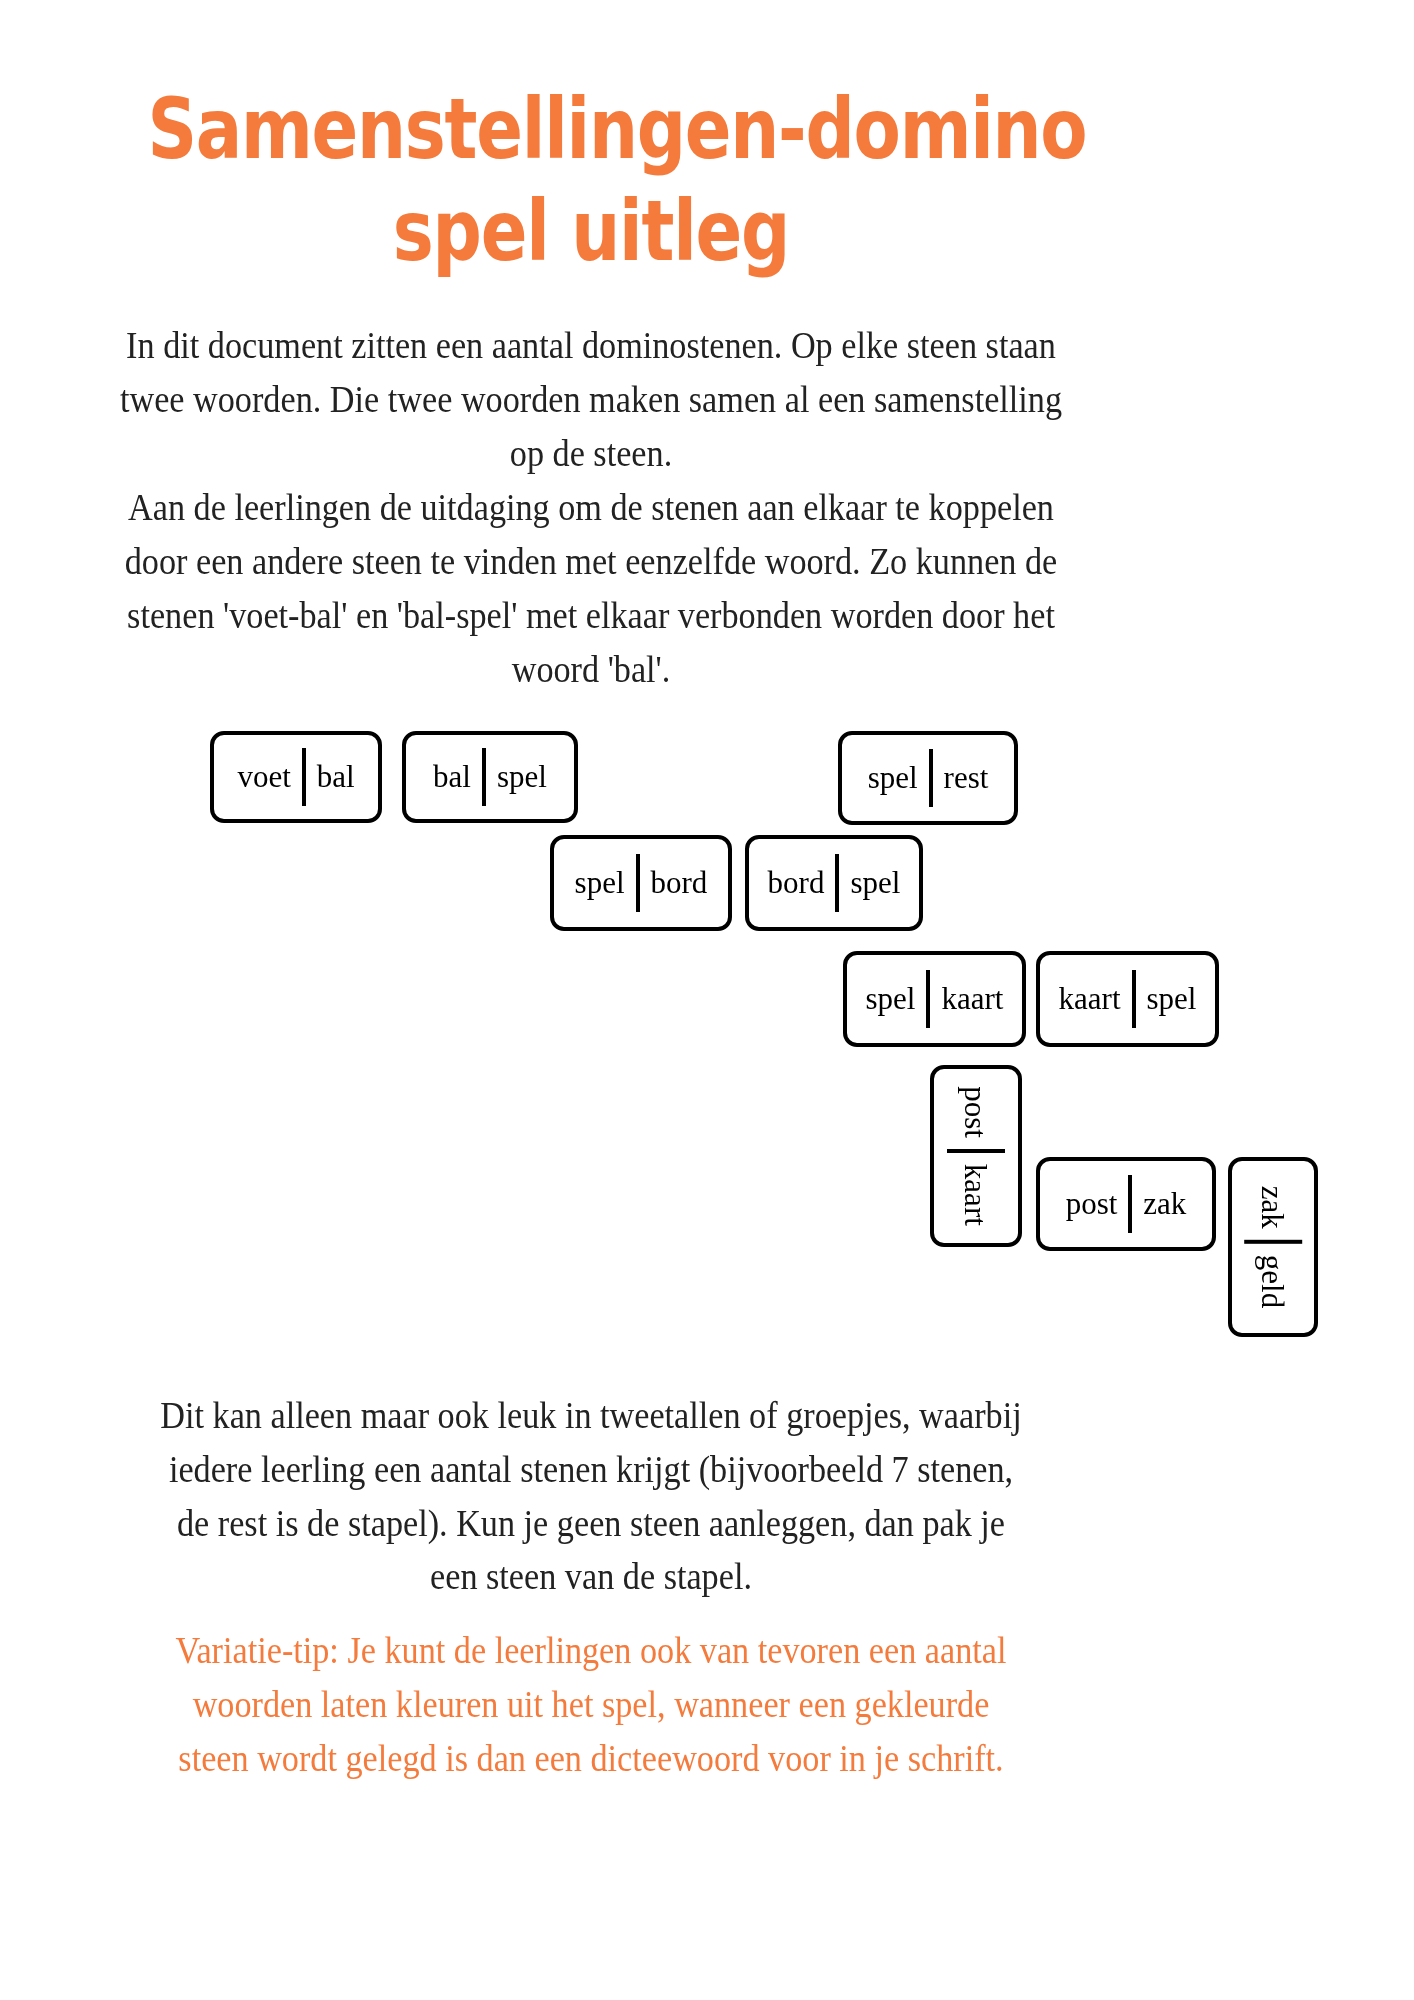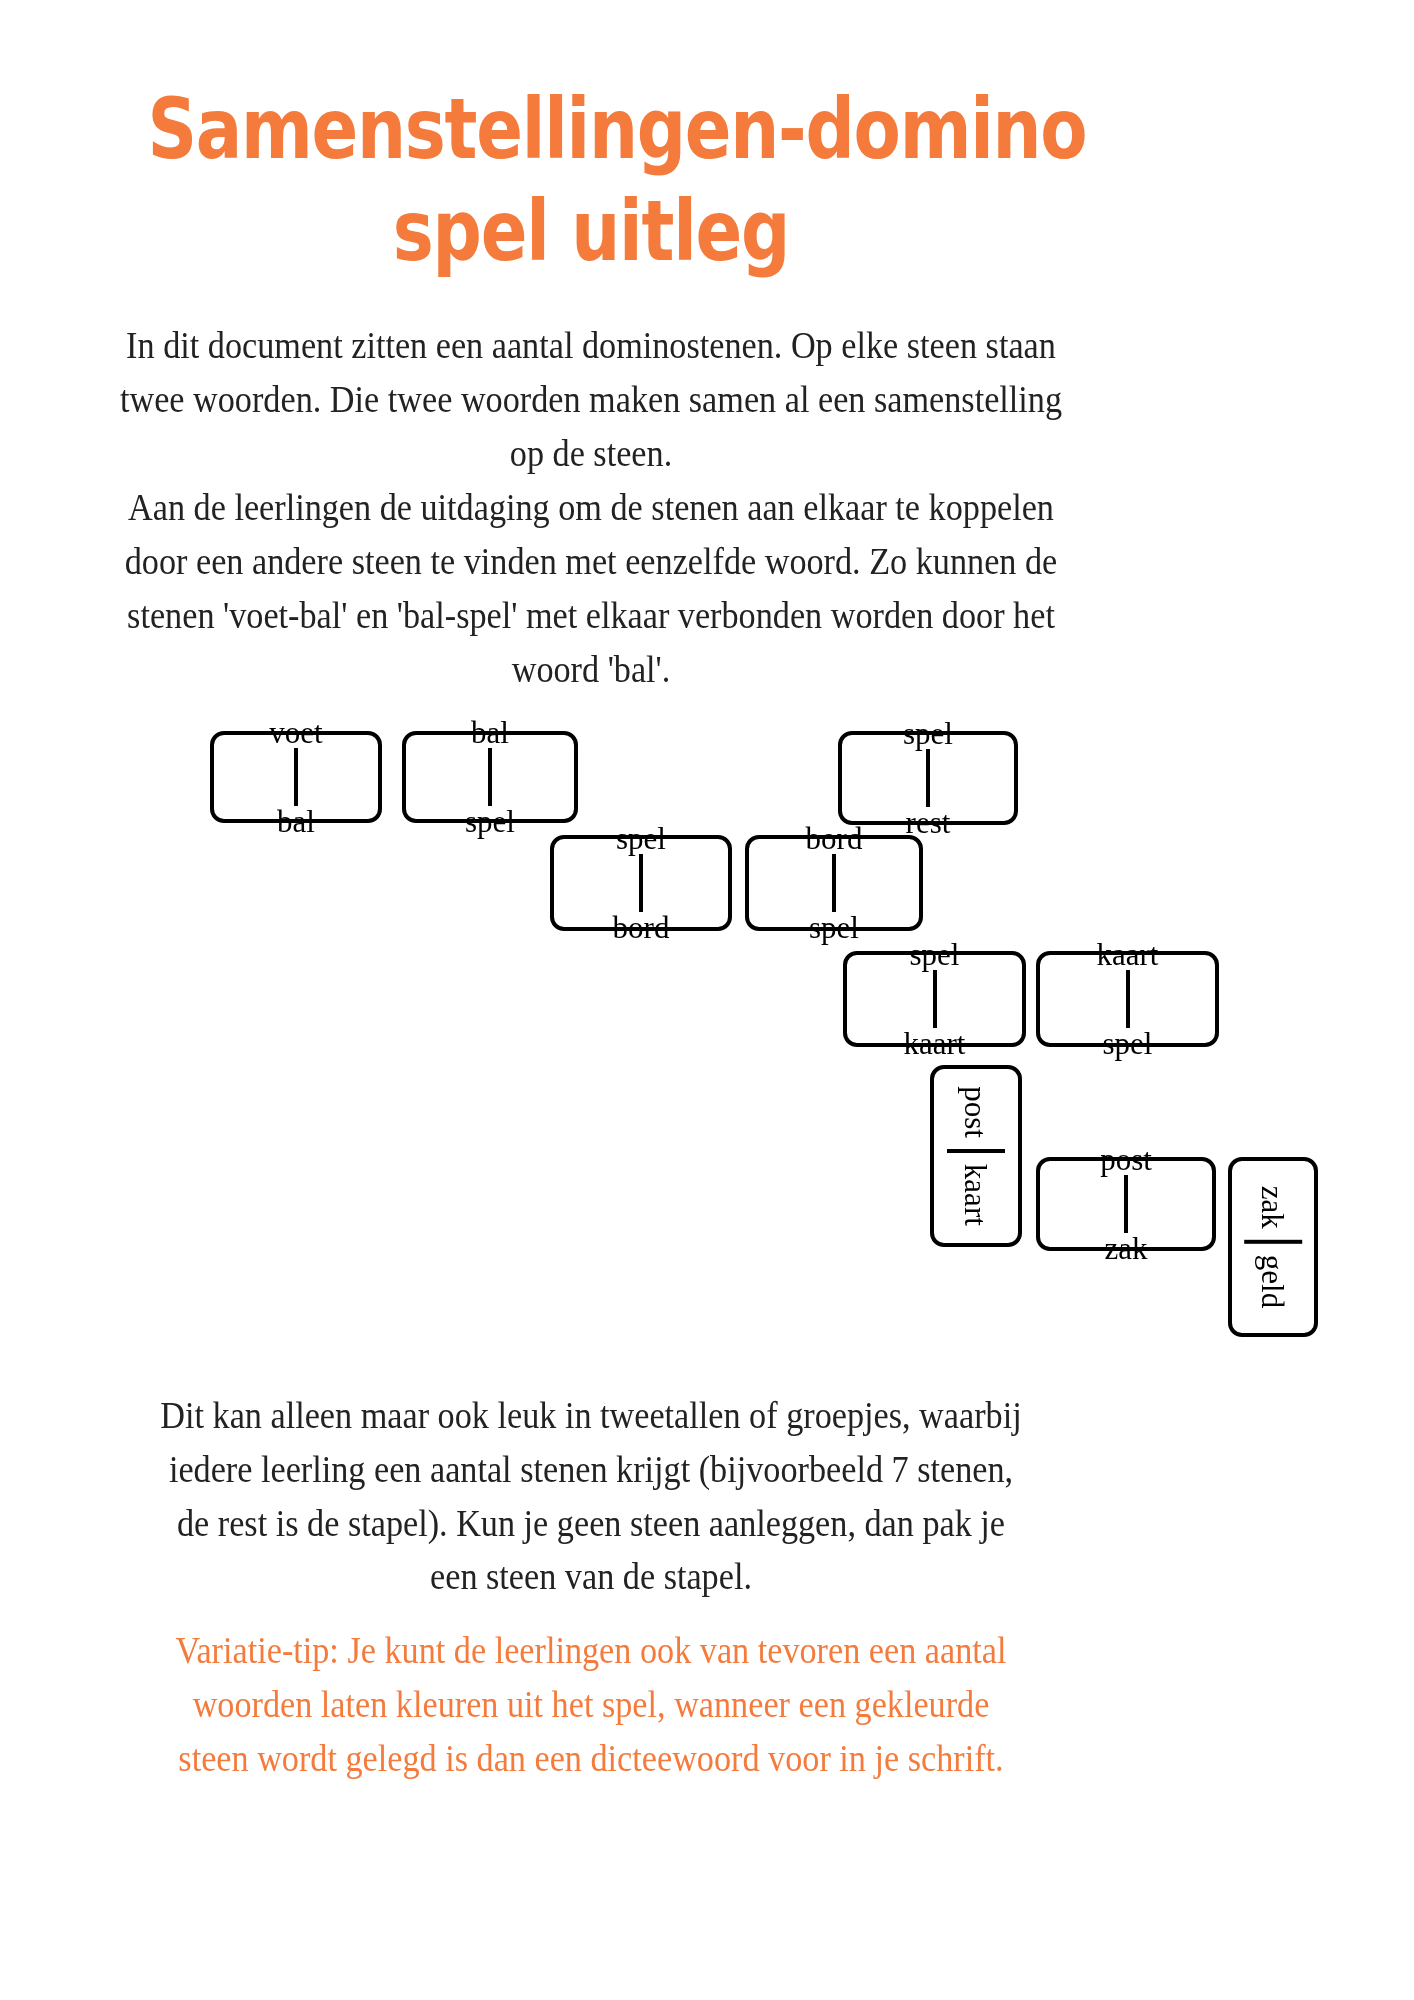--- a/index.html
+++ b/index.html
@@ -88,21 +88,21 @@
     display: flex;
     align-items: center;
     justify-content: center;
   }
   .tile-inner {
     display: flex;
     align-items: center;
     justify-content: center;
   }
   .tile.horizontal .tile-inner {
-    flex-direction: column;
+    flex-direction: row;
   }
   .tile.vertical .tile-inner {
     flex-direction: row;
     transform: rotate(90deg);
   }
   .tile-word {
     font-family: "Liberation Serif", serif;
     font-size: 31px;
     line-height: 1;
     color: #000;

